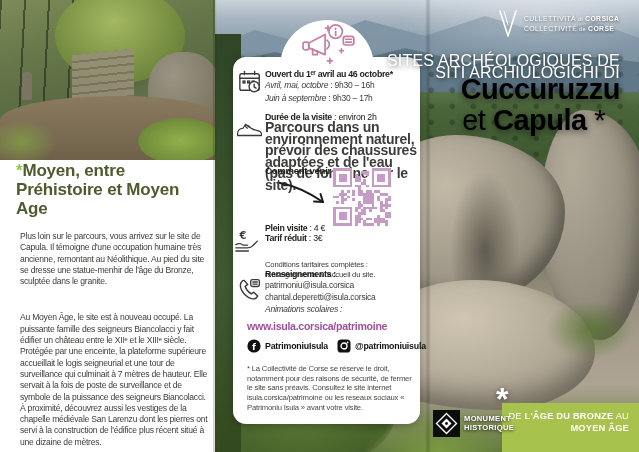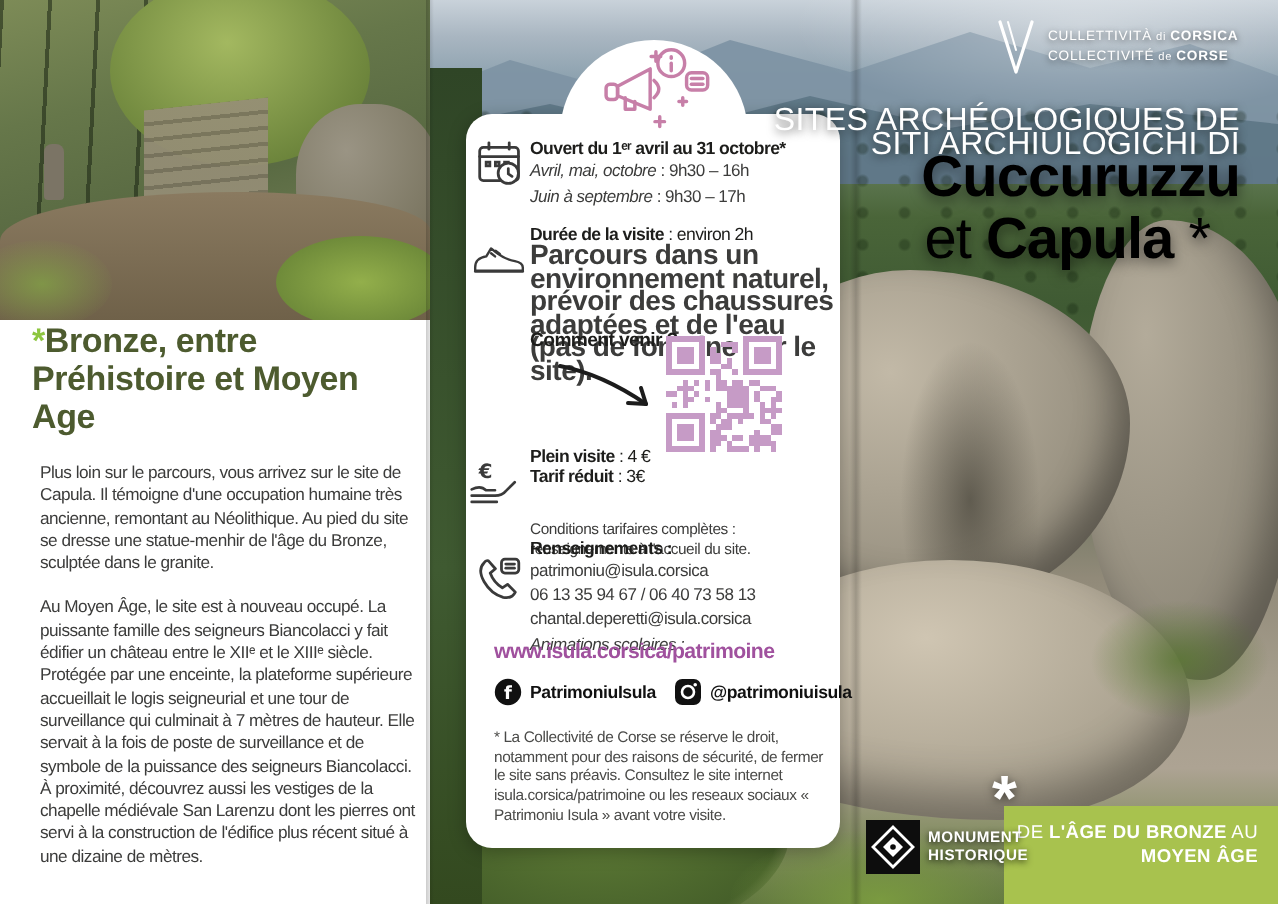--- a/index.html
+++ b/index.html
@@ -27,21 +27,21 @@
     background:radial-gradient(ellipse,rgba(130,160,70,.8),transparent 75%);}
   .lp-menhir{position:absolute;left:22px;top:72px;width:10px;height:28px;border-radius:4px 4px 2px 2px;
     background:#7b7465;}
 
   .left-heading{left:16px;top:161px;width:196px;color:#4d5b2f;font-weight:700;
     font-size:17px;line-height:19px;letter-spacing:-0.2px;}
   .left-heading .ast{color:#8dc63f;font-weight:800;}
   .left-heading .w1{font-weight:800;}
   .left-body{left:20px;top:231px;width:192px;color:#3c3c3b;font-size:8.6px;
     line-height:11.3px;letter-spacing:-0.25px;}
-  .left-body p{margin:0 0 11px 0;}
+  .left-body p{margin:0 0 25px 0;}
   .left-body p.tight{margin:0;}
 
   
   .mainbg{left:215px;top:0;width:424px;height:452px;overflow:hidden;
     background:linear-gradient(180deg,
       #c9d2da 0%,#a9b6c1 4%,#8ba0ae 9%,
       #6d8564 16%,#4a6539 24%,#3f5a33 34%,#4a6238 44%,
       #6f7560 54%,#918a79 64%,#a59d8c 75%,#ada393 85%,
       #7d8a5a 94%,#5e7340 100%);}
   .ridge-svg{position:absolute;left:0;top:12px;width:424px;height:80px;}
@@ -145,21 +145,21 @@
     <div class="lp-moss-boulder"></div>
     <div class="lp-wall"></div>
     <div class="lp-rock-right"></div>
     <div class="lp-ground"></div>
     <div class="lp-menhir"></div>
     <div class="lp-moss-br"></div>
     <div class="lp-moss-bl"></div>
   </div>
 
   <div class="abs left-heading">
-    <span class="ast">*</span><span class="w1">Bronze,</span><span> entre</span><br>
+    <span class="ast">*</span><span class="w1">Moyen,</span><span> entre</span><br>
     <span>Préhistoire et Moyen</span><br>
     <span>Age</span>
   </div>
 
   <div class="abs left-body">
     <p>Plus loin sur le parcours, vous arrivez sur le site de Capula. Il témoigne d'une occupation humaine très ancienne, remontant au Néolithique. Au pied du site se dresse une statue-menhir de l'âge du Bronze, sculptée dans le granite.</p>
     <p class="tight">Au Moyen Âge, le site est à nouveau occupé. La puissante famille des seigneurs Biancolacci y fait édifier un château entre le XIIᵉ et le XIIIᵉ siècle. Protégée par une enceinte, la plateforme supérieure accueillait le logis seigneurial et une tour de surveillance qui culminait à 7 mètres de hauteur. Elle servait à la fois de poste de surveillance et de symbole de la puissance des seigneurs Biancolacci.</p>
     <p class="tight">À proximité, découvrez aussi les vestiges de la chapelle médiévale San Larenzu dont les pierres ont servi à la construction de l'édifice plus récent situé à une dizaine de mètres.</p>
   </div>
 
@@ -207,21 +207,21 @@
       <line x1="7" y1="1.5" x2="7" y2="5"></line>
         <line x1="18" y1="1.5" x2="18" y2="5"></line>
       <line x1="2" y1="9" x2="23" y2="9"></line>
       <rect x="5.5" y="12" width="2" height="2"></rect>
         <rect x="10.5" y="12" width="2" height="2"></rect>
         <rect x="15.5" y="12" width="2" height="2"></rect>
       <circle cx="17.5" cy="18" r="5.5" fill="#fff"></circle>
       <path d="M17.5 15.5 v2.8 l2 1.4"></path>
     </svg>
     <div class="crow hours">
-      <div class="ttl">Ouvert du 1ᵉʳ avril au 31 octobre*</div>
+      <div class="ttl">Ouvert du 1ᵉʳ avril au 46 octobre*</div>
       <div class="ln"><span class="it">Avril, mai, octobre</span><span> : </span><span>9h30 – 16h</span></div>
       <div class="ln"><span class="it">Juin à septembre</span><span> : </span><span>9h30 – 17h</span></div>
     </div>
 
     <svg class="cicon icon-shoe" width="27" height="20" viewBox="0 0 34 24" fill="none" stroke="#3a3a3a" stroke-width="1.5" stroke-linecap="round" stroke-linejoin="round">
       <path d="M2 18 q0 -6 7 -7 l3 -5 q8 7 15 8 q5 1 5 4 v2 H2 Z"></path>
       <path d="M2 20.5 h30"></path>
       <path d="M12 9 l2.5 2 M15 7.5 l2.5 2"></path>
     </svg>
     <div class="crow duration">
@@ -387,21 +387,20 @@
 
     <svg class="cicon icon-phone" width="26" height="26" viewBox="0 0 30 30" fill="none" stroke="#3a3a3a" stroke-width="1.6" stroke-linecap="round" stroke-linejoin="round">
       <path d="M7 5 q-4 4 0 11 q4 7 11 9 q5 1 7 -3 l-4.5 -4.5 -3 2 q-5 -3 -7 -8.5 l3 -2.5 -4 -4.5 q-1.5 -0.5 -2.5 1 Z"></path>
       <rect x="17" y="3" width="10" height="8" rx="2"></rect>
       <line x1="19.5" y1="5.8" x2="24.5" y2="5.8"></line>
         <line x1="19.5" y1="8.2" x2="24.5" y2="8.2"></line>
     </svg>
     <div class="crow contact">
       <div class="ttl">Renseignements :</div>
       <div class="ln">patrimoniu@isula.corsica</div>
-      <div class="ln">06 13 35 94 67 / 06 40 73 58 13</div>
       <div class="ln">chantal.deperetti@isula.corsica</div>
       <div class="ln it">Animations scolaires :</div>
     </div>
 
     <div class="abs website">www.isula.corsica/patrimoine</div>
 
     <div class="abs social">
       <div class="sgroup">
         <svg width="14" height="14" viewBox="0 0 14 14">
           <circle cx="7" cy="7" r="6.6" fill="#111"></circle>

